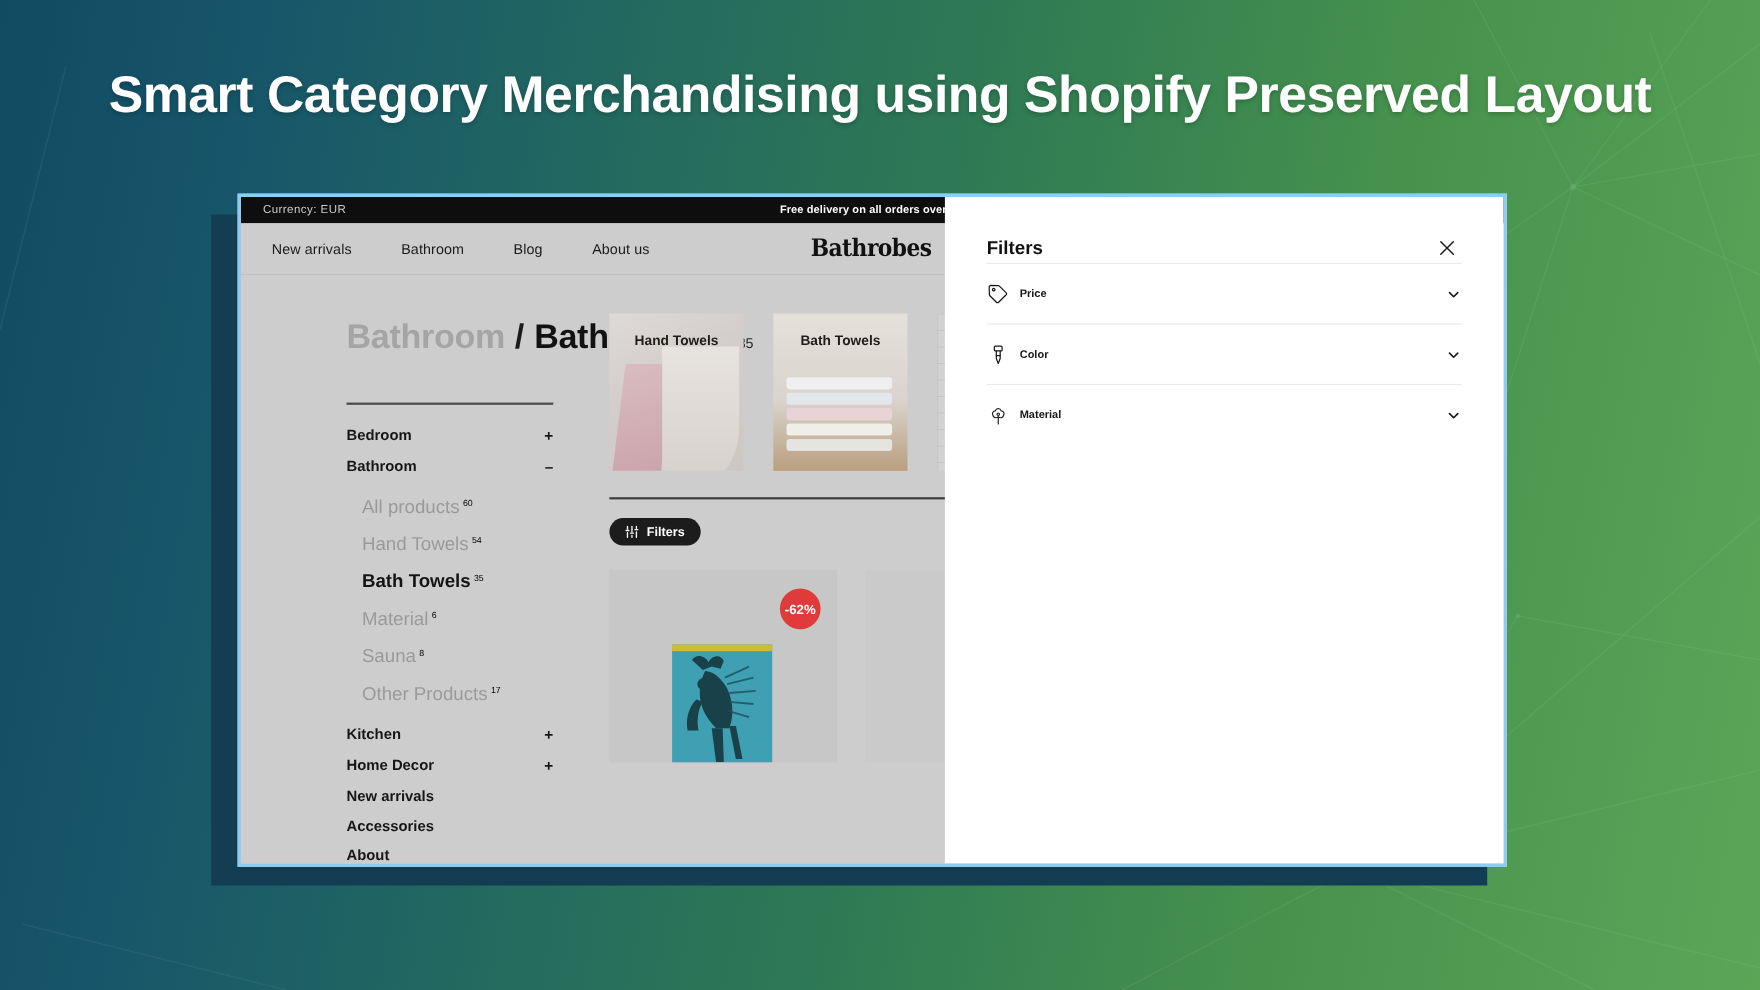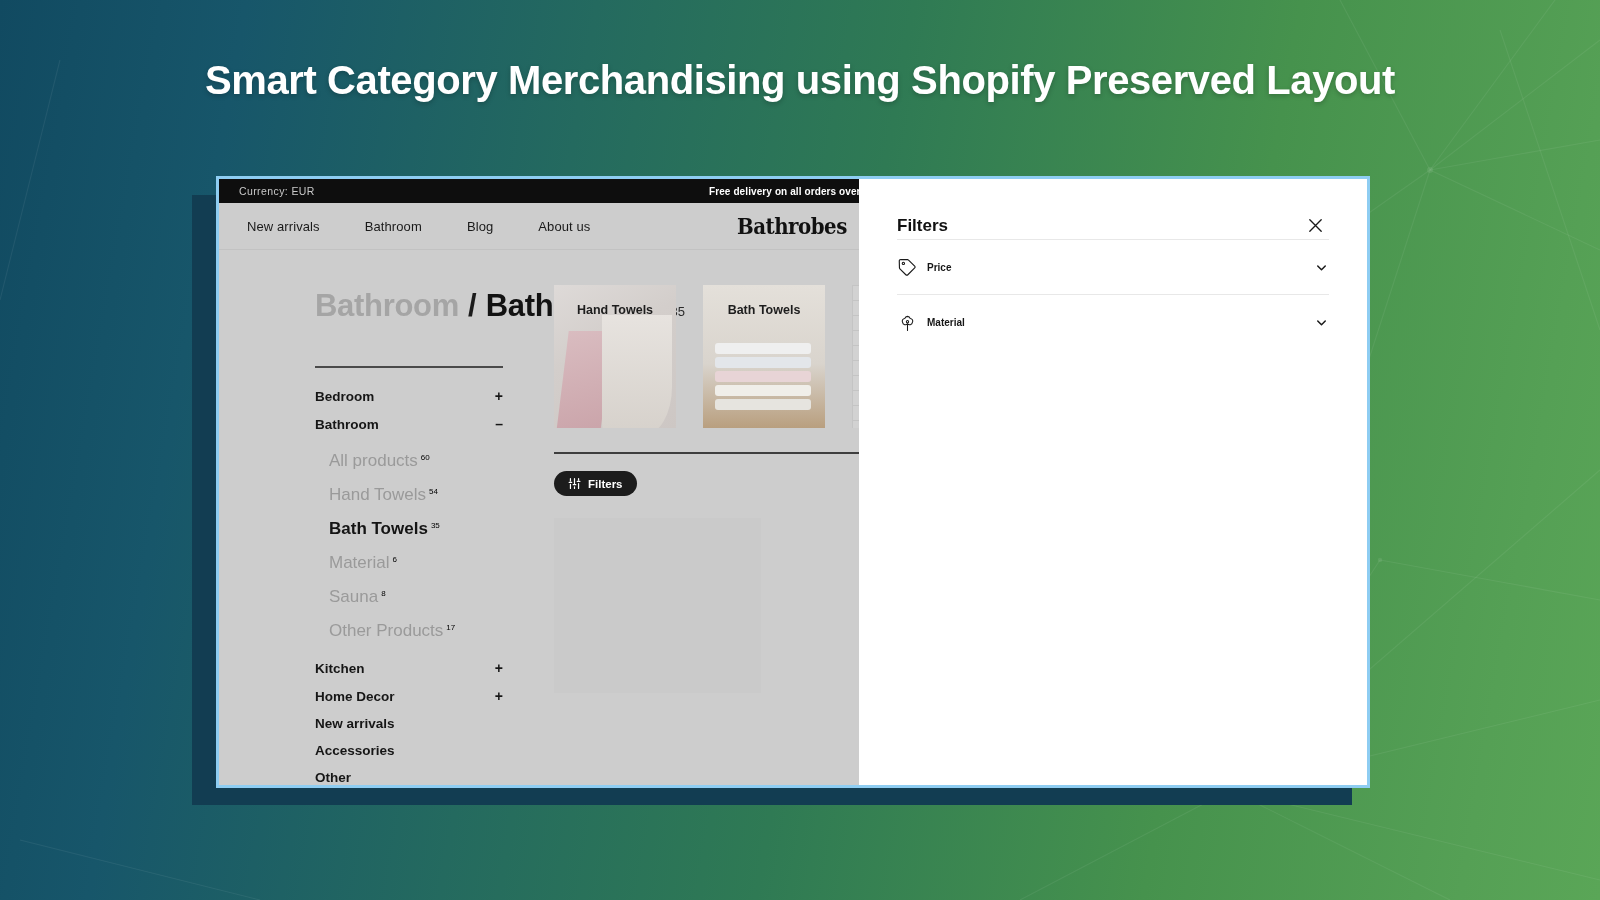--- a/index.html
+++ b/index.html
@@ -23,21 +23,21 @@
         #5aa657 100%);
   }
   .bg-net { position: absolute; inset: 0; opacity: .5; }
 
   
   .title {
     position: absolute;
     top: 58px; left: 0; right: 0;
     text-align: center;
     color: #ffffff;
-    font-size: 40px;
+    font-size: 47px;
     font-weight: bold;
     letter-spacing: -0.4px;
     text-shadow: 0 2px 5px rgba(0,0,0,.22);
     white-space: nowrap;
   }
 
   
   .shot-shadow {
     position: absolute;
     left: 192px; top: 195px;
@@ -102,21 +102,21 @@
   }
   .crumb-parent { font-size: 31px; color: #a5a5a5; font-weight: bold; letter-spacing: -.3px; }
   .crumb-sep { font-size: 31px; color: #1b1b1b; font-weight: bold; margin: 0 9px; }
   .crumb-cur { font-size: 31px; color: #121212; font-weight: bold; letter-spacing: -.3px; }
   .crumb-count { font-size: 13px; color: #2a2a2a; margin-left: 8px; font-weight: normal; }
 
   .cat-rule { width: 188px; height: 2px; background: #4a4a4a; margin-top: 42px; }
 
   .cat-list { width: 188px; margin-top: 14px; }
   .cat-row {
-    display: flex; justify-content: space-between; align-items: center;
+    display: flex; justify-content: space-between; align-items: flex-start;
     padding: 6px 0; cursor: pointer;
   }
   .cat-name { font-size: 13.5px; font-weight: bold; color: #161616; }
   .cat-sign { font-size: 14px; font-weight: bold; color: #161616; }
 
   .sub-list { margin: 6px 0 6px 14px; }
   .sub-row { padding: 7px 0; cursor: pointer; }
   .sub-name { font-size: 17px; color: #9a9a9a; }
   .sub-row.active .sub-name { color: #141414; font-weight: bold; }
   .sub-count { font-size: 8px; vertical-align: super; margin-left: 3px; color: inherit; }
@@ -322,21 +322,21 @@
           <span class="cat-name">Home Decor</span>
           <span class="cat-sign">+</span>
         </div>
         <div class="cat-row">
           <span class="cat-name">New arrivals</span>
         </div>
         <div class="cat-row">
           <span class="cat-name">Accessories</span>
         </div>
         <div class="cat-row">
-          <span class="cat-name">Other</span>
+          <span class="cat-name">About</span>
         </div>
       </div>
     </div>
 
     <div class="content">
       <div class="tiles">
         <div class="tile tile1">
           <div class="tile-label">Hand Towels</div>
         </div>
         <div class="tile tile2">
@@ -356,20 +356,38 @@
 
       <div class="filters-btn">
         <svg class="sliders" width="13" height="13" viewBox="0 0 16 16" fill="none" stroke="#ffffff" stroke-width="1.5" stroke-linecap="round">
           <path d="M3 2v3M3 9v5M8 2v6M8 12v2M13 2v2M13 8v6"></path>
           <path d="M1.4 6.5h3.2M6.4 9.5h3.2M11.4 5.5h3.2"></path>
         </svg>
         <span>Filters</span>
       </div>
 
       <div class="prod-grid">
+        <div class="prod-card">
+          <div class="badge">-62%</div>
+          <div class="prod-img">
+            <svg class="moose" width="91" height="101" viewBox="0 0 91 101">
+              <g fill="#19414a">
+                <path d="M18 8 C22 2, 30 4, 33 10 C36 4, 44 2, 47 9 L44 16 L36 14 L28 17 Z"></path>
+                <path d="M30 18 C26 26, 24 36, 26 46 C28 56, 34 64, 40 70 L52 70 C56 60, 56 46, 50 34 C46 26, 38 18, 30 18 Z"></path>
+                <path d="M22 44 C16 50, 12 60, 14 72 L24 72 C22 62, 24 52, 28 46 Z"></path>
+                <path d="M36 70 L40 101 L47 101 L46 70 Z"></path>
+                <path d="M52 68 L58 98 L64 98 L58 68 Z"></path>
+                <ellipse cx="30" cy="30" rx="7" ry="6"></ellipse>
+              </g>
+              <g stroke="#1d4e58" stroke-width="1.6" fill="none" opacity=".8">
+                <path d="M48 24 L70 14 M50 30 L74 24 M52 38 L76 36 M52 46 L74 48 M50 54 L70 60"></path>
+              </g>
+            </svg>
+          </div>
+        </div>
         <div class="prod-card card2"></div>
       </div>
     </div>
   </div>
 
   <div class="panel">
     <div class="panel-head">
       <div class="panel-title">Filters</div>
       <div class="close-btn">
         <svg width="19" height="19" viewBox="0 0 20 20" stroke="#1a1a1a" stroke-width="1.4" stroke-linecap="round">
@@ -387,20 +405,35 @@
       </span>
       <span class="frow-label">Price</span>
       <span class="chev">
         <svg width="15" height="15" viewBox="0 0 20 20" fill="none" stroke="#1a1a1a" stroke-width="2" stroke-linecap="round" stroke-linejoin="round">
             <path d="M5 8 L10 13 L15 8"></path>
           </svg>
       </span>
     </div>
 
 
+    <div class="frow">
+      <span class="frow-icon">
+        <svg width="21" height="21" viewBox="0 0 24 24" fill="none" stroke="#1a1a1a" stroke-width="1.3" stroke-linecap="round" stroke-linejoin="round">
+          <path d="M9 3 h6 a1 1 0 0 1 1 1 v3 a1 1 0 0 1-1 1 H9 a1 1 0 0 1-1-1 V4 a1 1 0 0 1 1-1 Z"></path>
+          <path d="M10 8 v8 l2 5 l2-5 V8"></path>
+          <path d="M10 13 h4"></path>
+        </svg>
+      </span>
+      <span class="frow-label">Color</span>
+      <span class="chev">
+        <svg width="15" height="15" viewBox="0 0 20 20" fill="none" stroke="#1a1a1a" stroke-width="2" stroke-linecap="round" stroke-linejoin="round">
+            <path d="M5 8 L10 13 L15 8"></path>
+          </svg>
+      </span>
+    </div>
 
     <div class="frow">
       <span class="frow-icon">
         <svg width="21" height="21" viewBox="0 0 24 24" fill="none" stroke="#1a1a1a" stroke-width="1.2" stroke-linecap="round" stroke-linejoin="round">
           <path d="M12 5 a3.2 3.2 0 0 1 3 2.4 a3 3 0 0 1 2.6 4.5 a3.1 3.1 0 0 1-5.6 1.4 a3.1 3.1 0 0 1-5.6-1.4 A3 3 0 0 1 9 7.4 A3.2 3.2 0 0 1 12 5 Z"></path>
           <path d="M10.7 11 a1.3 1.3 0 0 1 2.6 0 a1.3 1.3 0 0 1-2.6 0 Z"></path>
           <path d="M12 14 v7"></path>
         </svg>
       </span>
       <span class="frow-label">Material</span>

